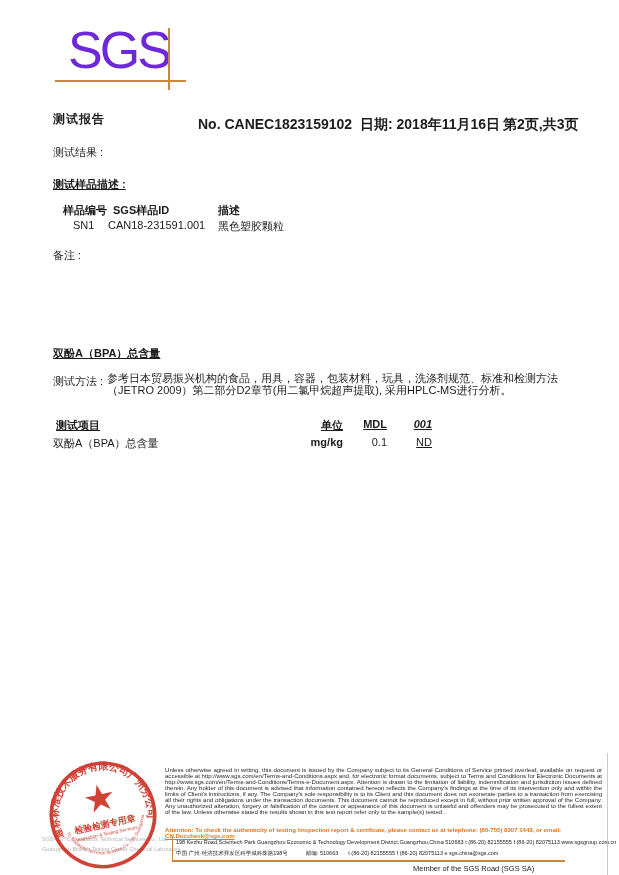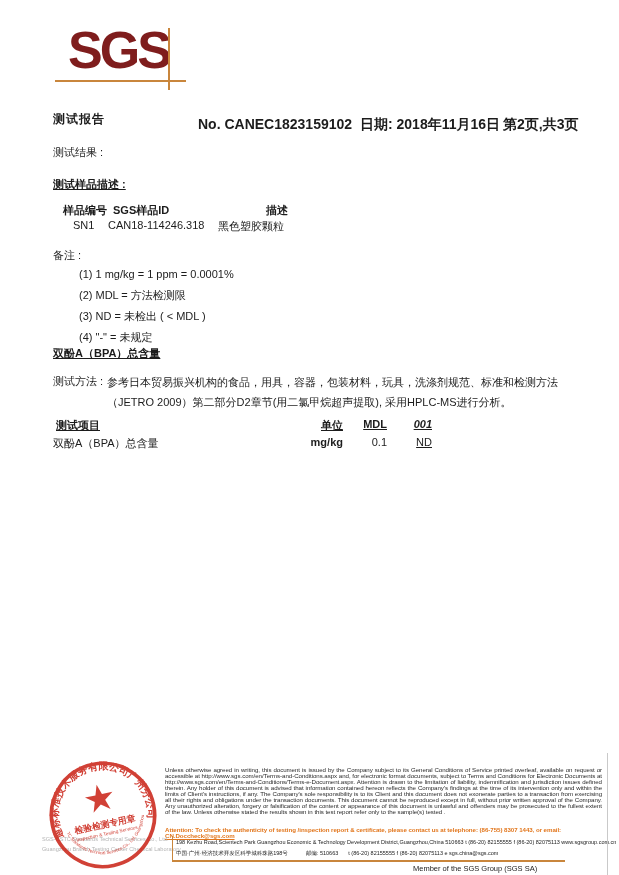--- a/index.html
+++ b/index.html
@@ -1,28 +1,28 @@
 <!DOCTYPE html>
 <html><head>
 <meta charset="utf-8">
 <style>
   html,body{margin:0;padding:0;background:#ffffff;}
   .page{position:relative;width:619px;height:875px;background:#fff;overflow:hidden;
         font-family:"Liberation Sans","DejaVu Sans",sans-serif;color:#1c1c1c;}
   .abs{position:absolute;}
-  .logo-text{font-weight:bold;color:#7f1d1d;font-size:52px;letter-spacing:-3px;line-height:1;}
+  .logo-text{font-weight:normal;color:#6d28d9;font-size:52px;letter-spacing:-3px;line-height:1;}
   .accent-line{background:#c9863c;}
   .doc-title{font-size:12px;font-weight:bold;letter-spacing:1px;}
   .hdr{font-size:14px;font-weight:bold;}
   .body-txt{font-size:11px;}
   .u{text-decoration:underline;}
   .b{font-weight:bold;}
   .i{font-style:italic;}
   .notes-list div{line-height:21px;}
-  .method{width:489px;line-height:20px;}
+  .method{width:489px;line-height:12px;}
   .ctr{text-align:right;display:inline-block;}
   .disclaimer{width:437px;font-size:6.15px;line-height:6.05px;text-align:justify;color:#2a2a2a;letter-spacing:-0.05px;}
   .attention{width:437px;font-size:6.15px;line-height:6.3px;color:#e2761c;font-weight:bold;letter-spacing:-0.05px;}
   .company{font-size:5.6px;line-height:9.5px;color:#b4b4b4;white-space:nowrap;}
   .addr{font-size:5.5px;line-height:10.5px;color:#1c1c1c;white-space:nowrap;}
   .member{font-size:7.5px;color:#1c1c1c;}
 </style>
 </head>
 <body>
 
@@ -35,32 +35,26 @@
   <div class="abs doc-title" style="left:53px;top:111px;">测试报告</div>
   <div class="abs hdr" style="left:198px;top:116px;">No. CANEC1823159102</div>
   <div class="abs hdr" style="left:360px;top:116px;">日期: 2018年11月16日</div>
   <div class="abs hdr" style="left:503px;top:116px;">第2页,共3页</div>
 
   <div class="abs body-txt" style="left:53px;top:145px;">测试结果 :</div>
 
   <div class="abs body-txt b u" style="left:53px;top:177px;">测试样品描述 :</div>
   <span class="abs body-txt b" style="left:63px;top:203px;">样品编号</span>
   <span class="abs body-txt b" style="left:113px;top:203px;">SGS样品ID</span>
-  <span class="abs body-txt b" style="left:218px;top:203px;margin-left:48px;">描述</span>
+  <span class="abs body-txt b" style="left:218px;top:203px;">描述</span>
   <span class="abs body-txt" style="left:73px;top:219px;">SN1</span>
-  <span class="abs body-txt" style="left:108px;top:219px;">CAN18-114246.318</span>
+  <span class="abs body-txt" style="left:108px;top:219px;">CAN18-231591.001</span>
   <span class="abs body-txt" style="left:218px;top:219px;">黑色塑胶颗粒</span>
 
   <div class="abs body-txt" style="left:53px;top:248px;">备注 :</div>
-  <div class="abs body-txt notes-list" style="left:79px;top:264px;">
-    <div>(1) 1 mg/kg = 1 ppm = 0.0001%</div>
-    <div>(2) MDL = 方法检测限</div>
-    <div>(3) ND = 未检出 ( &lt; MDL )</div>
-    <div>(4) "-" = 未规定</div>
-  </div>
 
   <div class="abs body-txt b u" style="left:53px;top:346px;">双酚A（BPA）总含量</div>
   <div class="abs body-txt" style="left:53px;top:374px;">测试方法 :</div>
   <div class="abs body-txt method" style="left:107px;top:372px;">参考日本贸易振兴机构的食品，用具，容器，包装材料，玩具，洗涤剂规范、标准和检测方法（JETRO 2009）第二部分D2章节(用二氯甲烷超声提取), 采用HPLC-MS进行分析。</div>
 
   <span class="abs body-txt b u" style="left:56px;top:418px;">测试项目</span>
   <span class="abs body-txt b u ctr" style="left:303px;top:418px;width:40px;">单位</span>
   <span class="abs body-txt b u ctr" style="left:347px;top:418px;width:40px;">MDL</span>
   <span class="abs body-txt b i u ctr" style="left:392px;top:418px;width:40px;">001</span>
   <span class="abs body-txt" style="left:53px;top:436px;">双酚A（BPA）总含量</span>
@@ -81,21 +75,21 @@
   <div class="abs addr" style="left:176px;top:837px;">
     <div>
       <span>198 Kezhu Road,Scientech Park Guangzhou Economic &amp; Technology Development District,Guangzhou,China 510663</span>
       <span>t (86-20) 82155555    f (86-20) 82075113    www.sgsgroup.com.cn</span>
     </div>
     <div>
       <span>中国·广州·经济技术开发区科学城科珠路198号</span><span style="margin-left:18px;">邮编: 510663</span><span style="margin-left:10px;">t (86-20) 82155555    f (86-20) 82075113    e  sgs.china@sgs.com</span>
     </div>
   </div>
   <div class="abs accent-line" style="left:172px;top:860px;width:393px;height:2px;"></div>
-  <div class="abs member" style="left:413px;top:864px;">Member of the SGS Group (SGS SA)</div>
+  <div class="abs member" style="left:413px;top:864px;">Member of the SGS Road (SGS SA)</div>
   <div class="abs" style="left:607px;top:753px;width:1px;height:122px;background:#c9c9c9;"></div>
 
   <svg class="abs" style="left:44px;top:756px;" width="118" height="118" viewBox="0 0 160 160">
     <g transform="rotate(-12 80 80)" opacity="0.88">
       <circle cx="80" cy="80" r="70" fill="none" stroke="#cb271b" stroke-width="5"></circle>
       <path id="arc-top" d="M 22,98 A 61,61 0 1 1 138,98" fill="none"></path>
       <path id="arc-bottom" d="M 26,92 A 56,56 0 0 0 134,92" fill="none"></path>
       <text font-size="13.5" font-weight="bold" fill="#cb271b">
         <textPath href="#arc-top" startOffset="50%" text-anchor="middle">通标标准技术服务有限公司广州分公司</textPath>
       </text>

